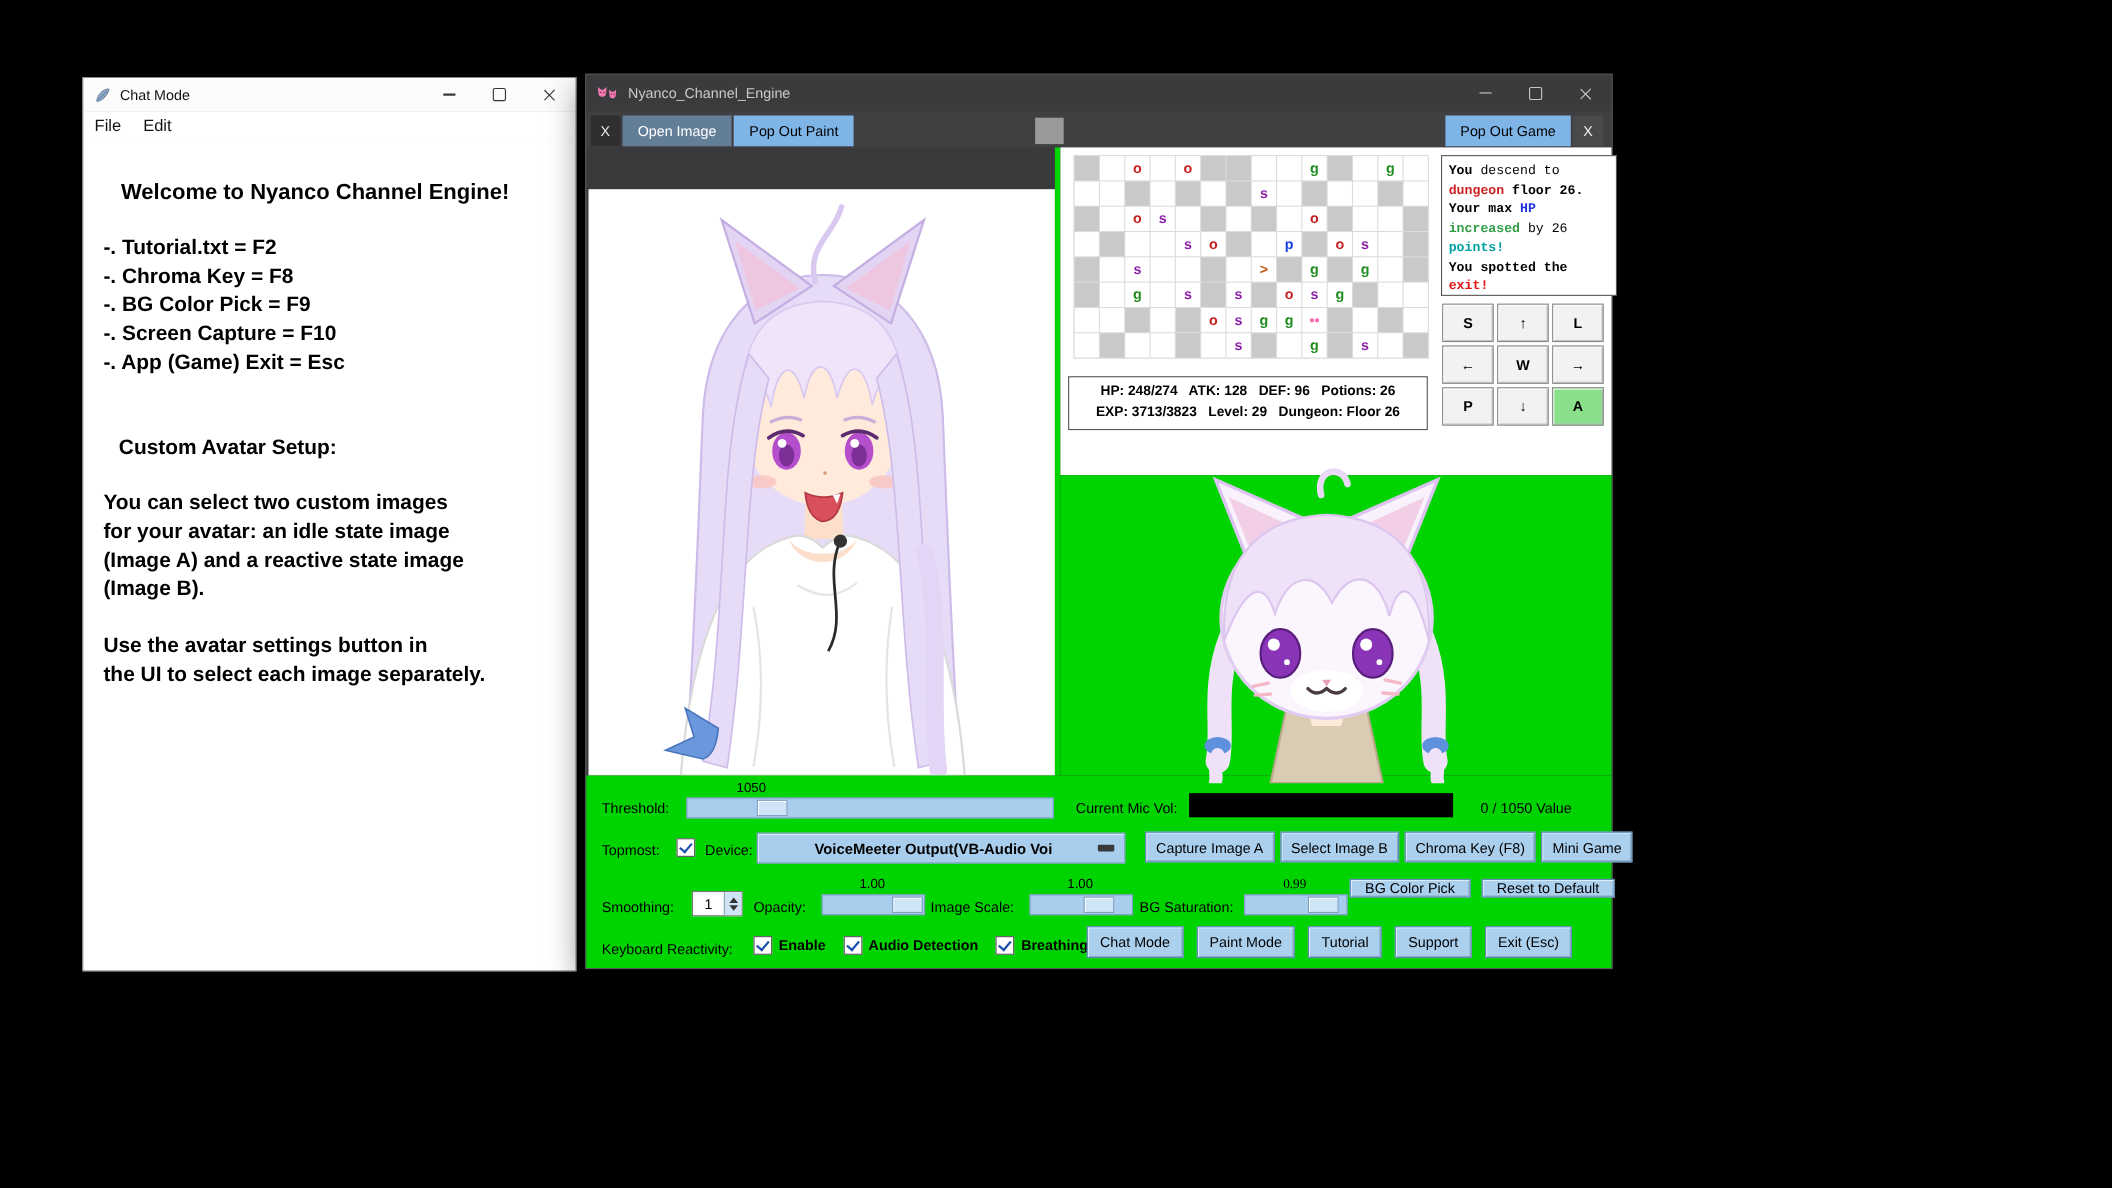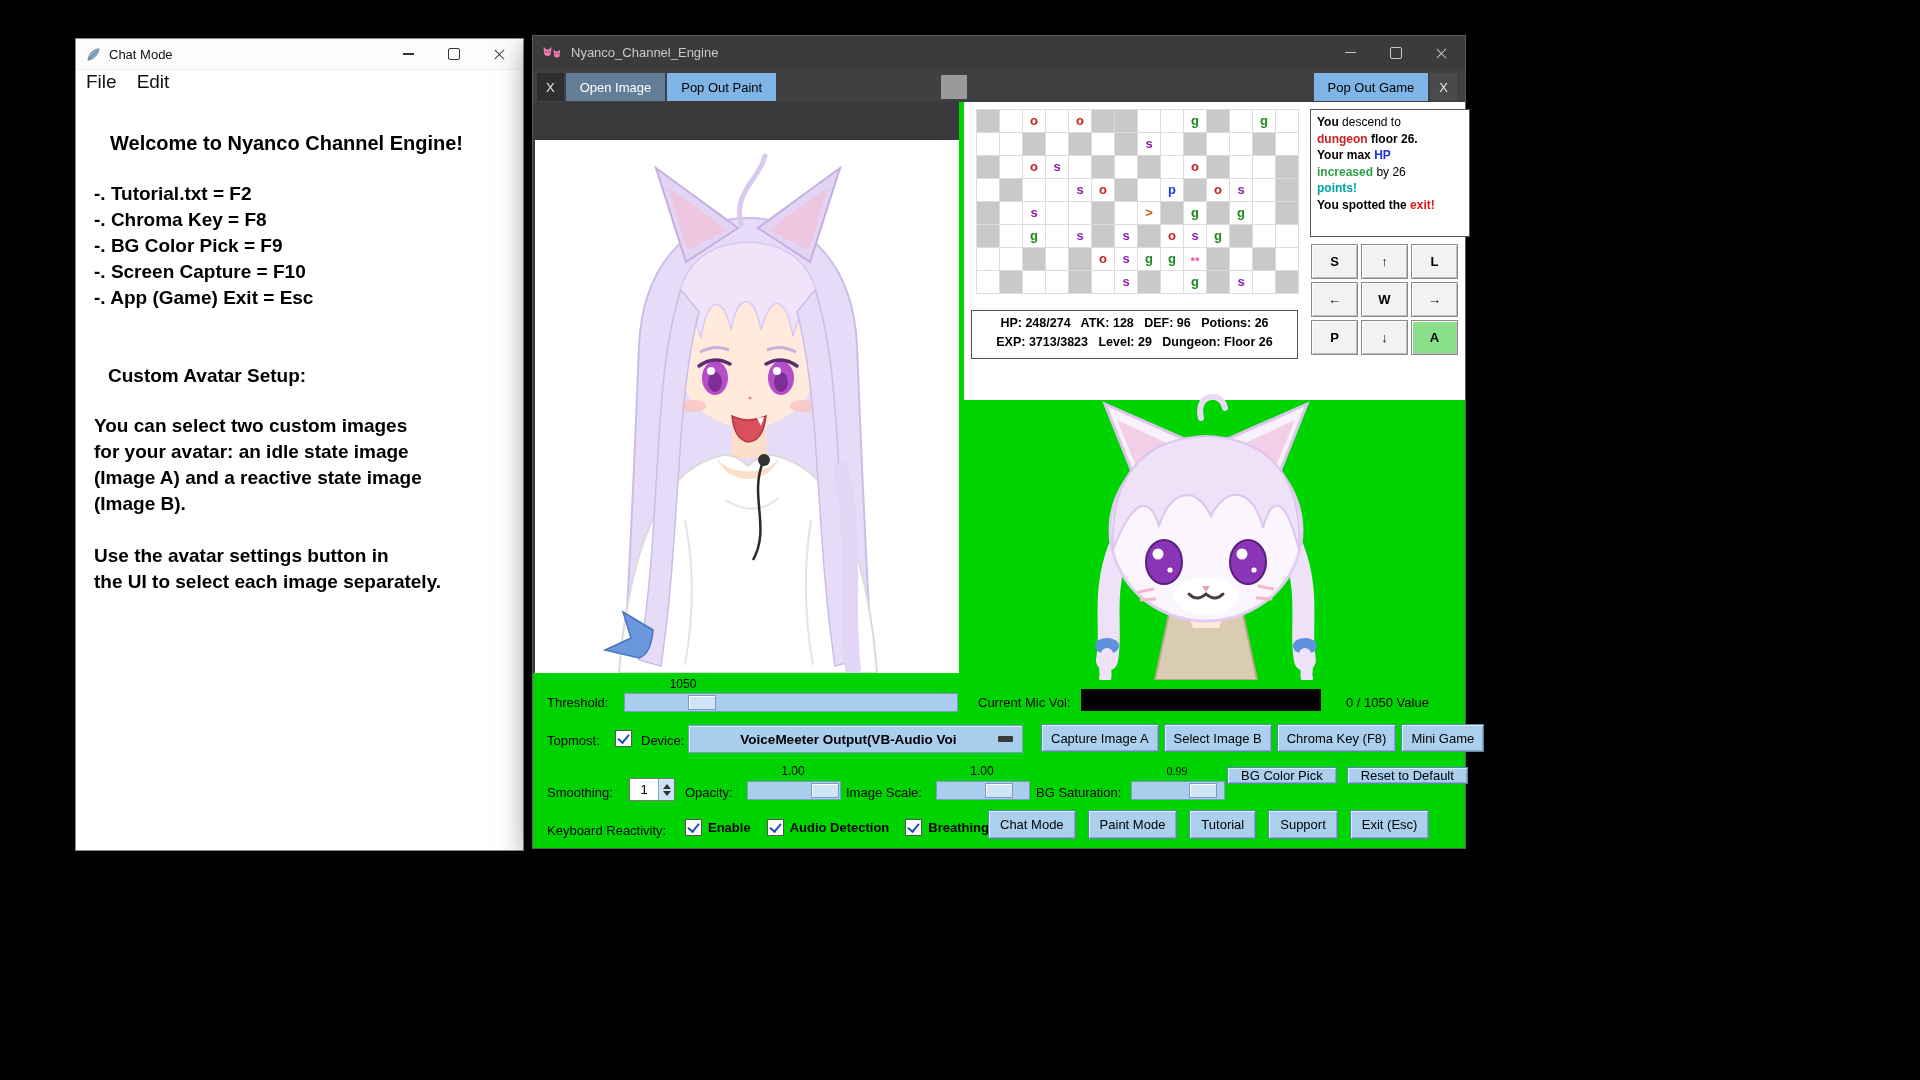--- a/index.html
+++ b/index.html
@@ -1,32 +1,32 @@
 <!DOCTYPE html>
 <html><head>
 <meta charset="utf-8">
 <style>
   html,body{margin:0;padding:0;background:#000;}
   body{width:1920px;height:1080px;position:relative;overflow:hidden;
        font-family:"Liberation Sans",sans-serif;-webkit-font-smoothing:antialiased;}
   .screen{position:absolute;inset:0;background:#000;}
-  .win{position:absolute;box-shadow:0 10px 30px rgba(0,0,0,.65);}
+  .win{position:absolute;box-shadow:0 10px 30px rgba(0,0,0,.65);margin-top:32px;}
 
   
   .chat-win{left:75px;top:38px;width:447px;height:811px;background:#fff;border:1px solid #8a8a8a;}
   .titlebar{height:30px;display:flex;align-items:center;padding-left:10px;gap:8px;font-size:13px;}
   .chat-win .titlebar{background:#fcfcfc;color:#111;border-bottom:1px solid #f0f0f0;}
   .win-controls{margin-left:auto;display:flex;height:100%;}
   .wc{width:46px;height:100%;display:flex;align-items:center;justify-content:center;color:#333;cursor:default;}
   .ic-min{width:11px;height:1.5px;background:currentColor;display:block;}
   .ic-max{width:10px;height:10px;border:1.5px solid currentColor;display:block;border-radius:2px;}
   .ic-close{position:relative;width:12px;height:12px;display:block;}
   .ic-close::before,.ic-close::after{content:"";position:absolute;left:5px;top:0;width:1.4px;height:13px;background:currentColor;}
   .ic-close::before{transform:rotate(45deg);} .ic-close::after{transform:rotate(-45deg);}
-  .menubar{height:24px;display:flex;align-items:center;gap:20px;padding-left:10px;font-size:19px;color:#111;border-bottom:1px solid #ececec;background:#fff;}
+  .menubar{height:24px;display:flex;align-items:center;gap:20px;padding-left:10px;font-size:15px;color:#111;border-bottom:1px solid #ececec;background:#fff;}
   .menu-item{cursor:default;}
   .chat-content{position:absolute;left:0;right:0;top:55px;bottom:0;background:#fff;color:#000;font-weight:bold;padding:26px 18px;}
   .chat-heading{font-size:20px;margin:12px 0 0 16px;}
   .shortcuts{margin-top:26px;font-size:19px;line-height:26px;}
   .chat-subheading{font-size:19px;margin:54px 0 0 14px;}
   .chat-para{font-size:19px;line-height:26px;margin-top:26px;white-space:pre-line;}
 
   
   .main-win{left:532px;top:35px;width:932px;height:812px;background:#3a3a3c;border:1px solid #5a5a5a;}
   .main-win .titlebar{background:#3b3b3d;color:#c9c9c9;height:33px;}
@@ -113,21 +113,21 @@
   .pos-sat-label{left:503px;top:112px;}
   .pos-sat-value{left:598px;top:91px;width:92px;font-family:Liberation Serif, serif;}
   .pos-sat-slider{position:absolute;left:598px;top:108px;width:92px;}
 
   .pos-kb-label{left:14px;top:150px;}
   .cb-row{position:absolute;display:flex;gap:16px;align-items:center;}
   .pos-cb-row{left:152px;top:144px;height:20px;}
   .cb-item{display:flex;align-items:center;gap:6px;cursor:default;}
   .cb-label{font-size:13px;color:#000;font-weight:bold;}
 
-  .log-line span{color:#000;}
+  .log-line span{color:#000;font-family:Liberation Mono, monospace;}
   .app-icon{display:flex;align-items:center;}
 </style>
 </head>
 <body>
 
 <div class="screen">
 
   <section class="win chat-win">
     <div class="titlebar">
       <span class="app-icon">

